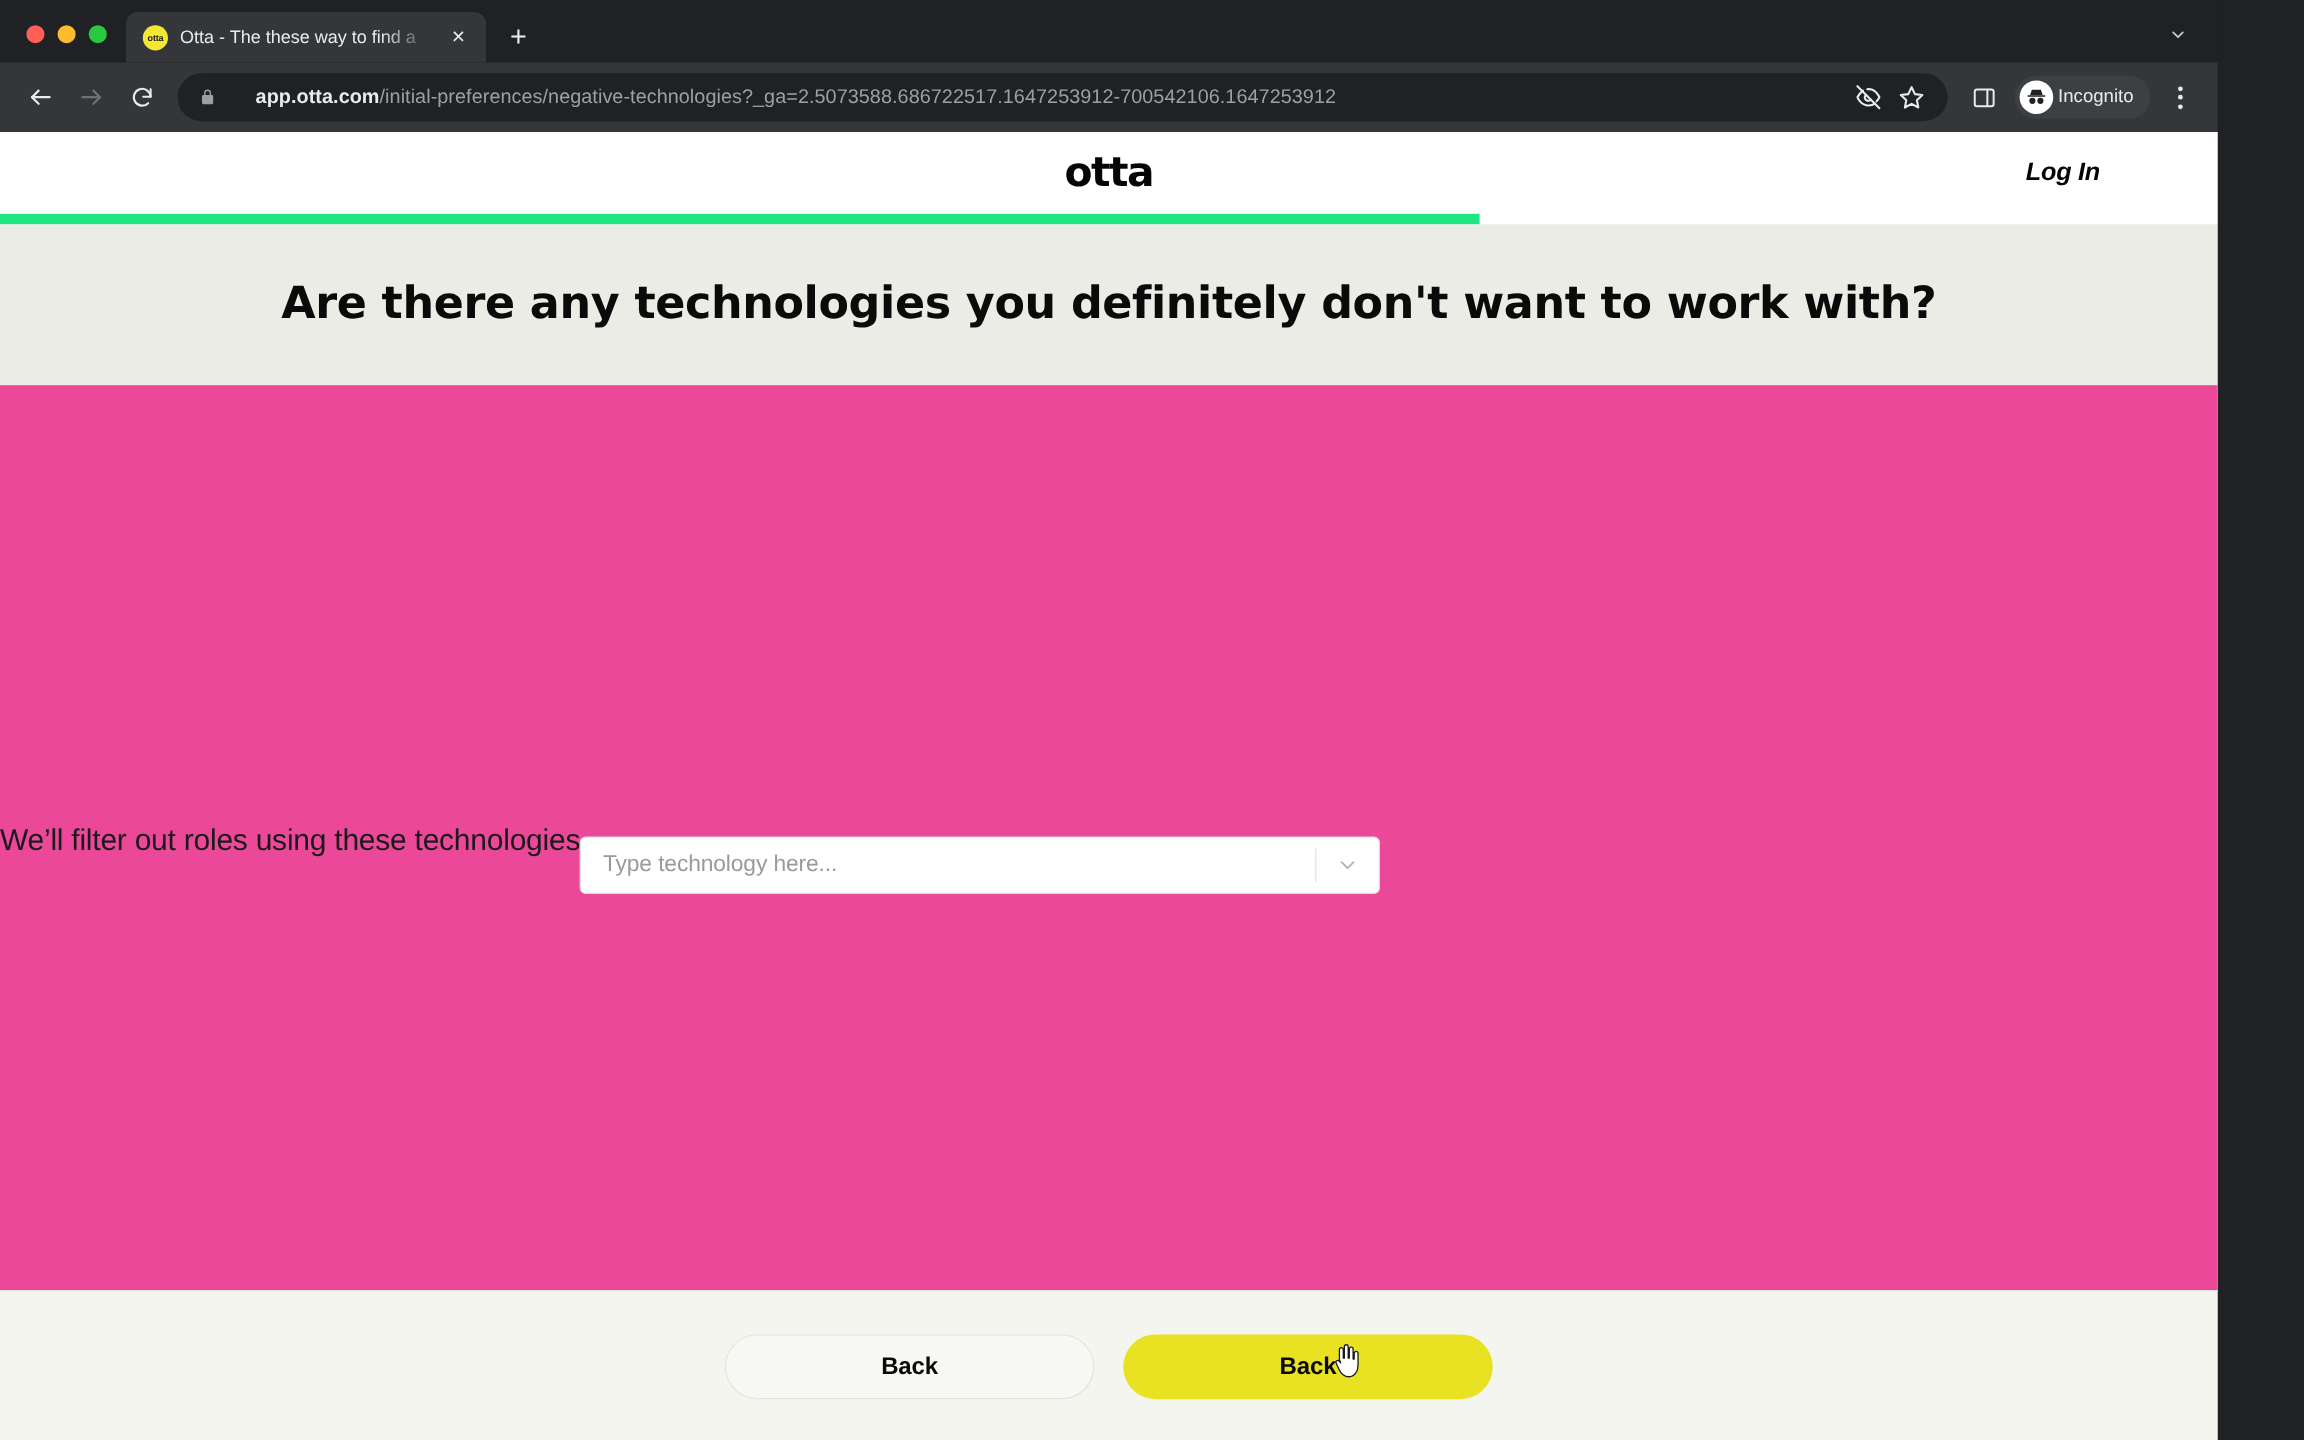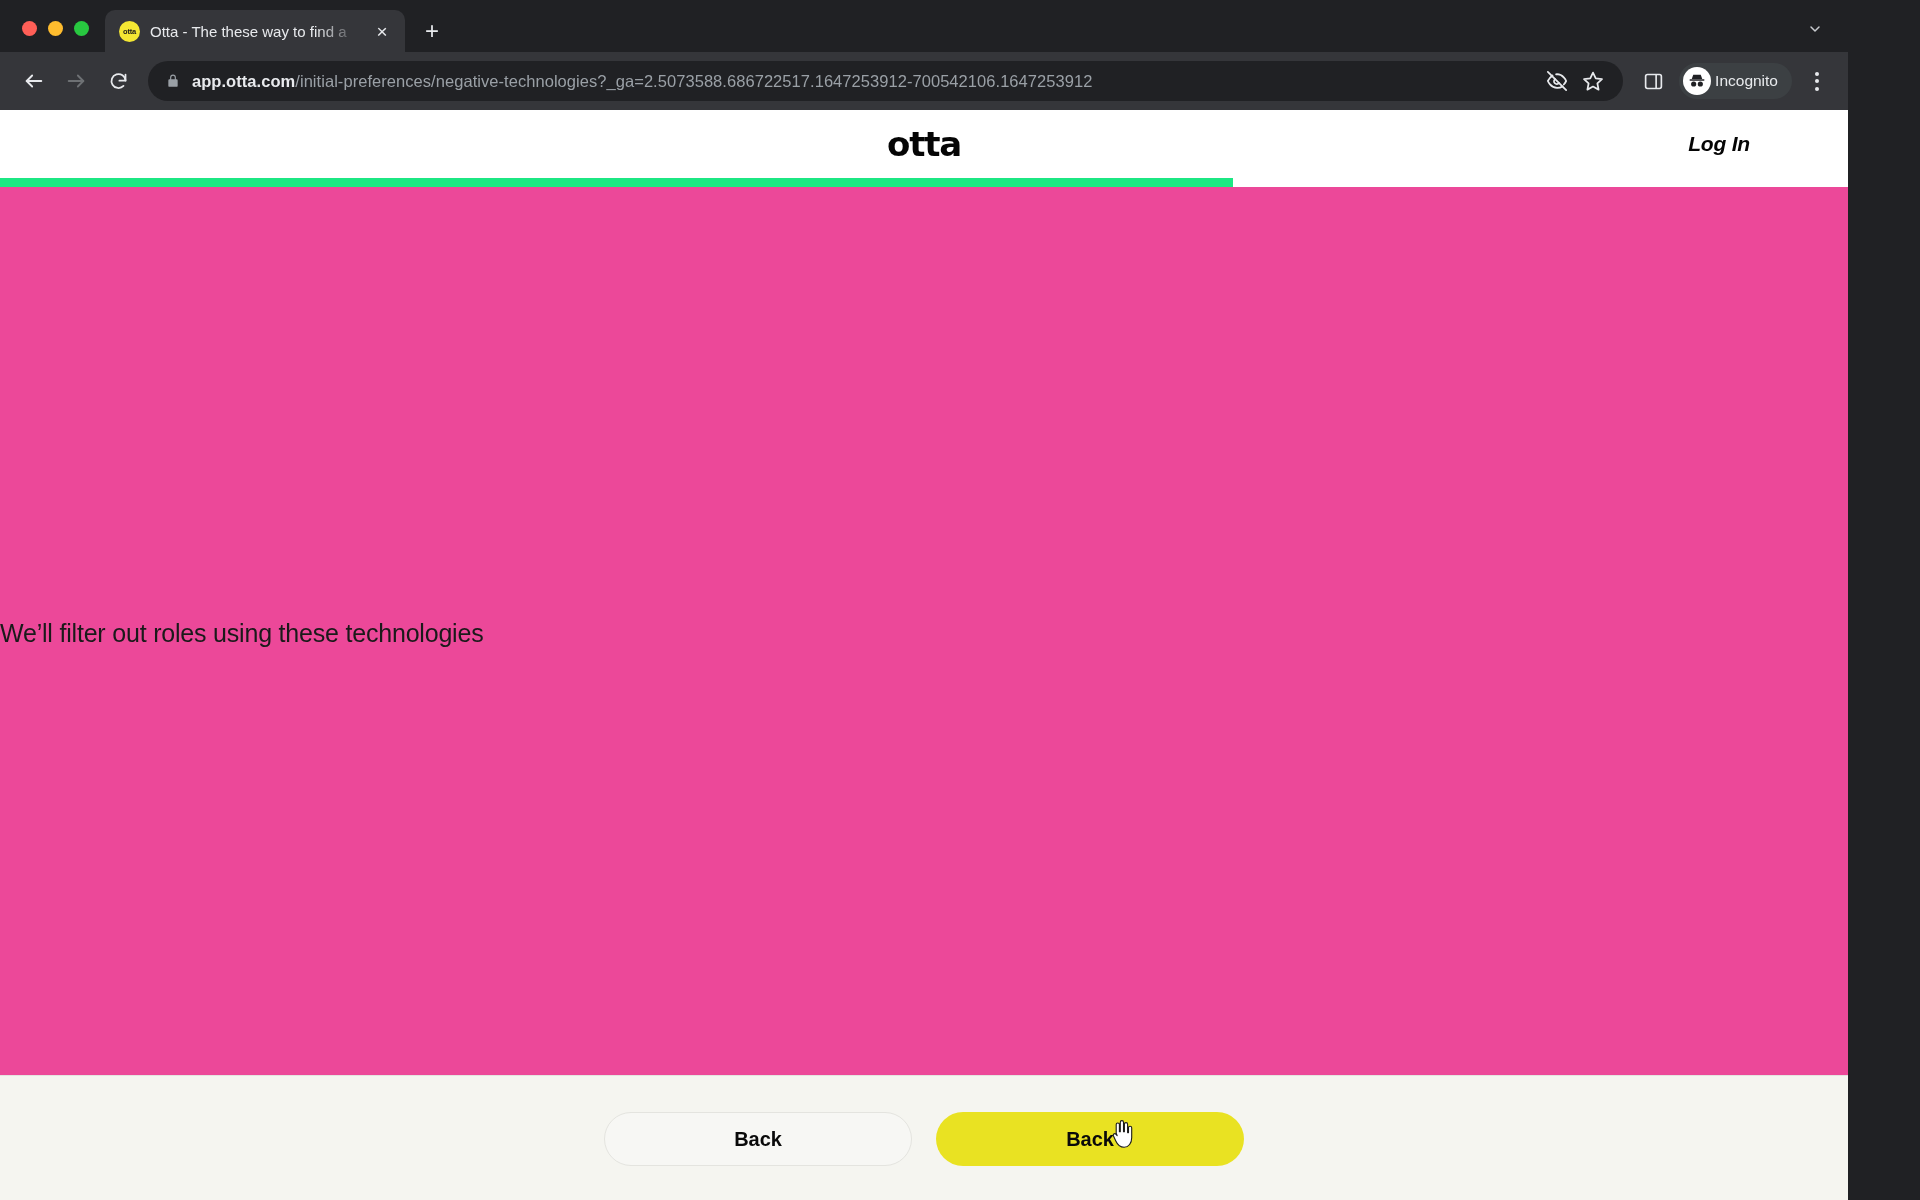--- a/index.html
+++ b/index.html
@@ -72,21 +72,21 @@
   .urlbar {
     flex:1; height:40px; background:#202124; border-radius:20px;
     display:flex; align-items:center; padding:0 14px 0 18px; margin:0 10px 0 8px;
     min-width:0;
   }
   .lock { margin-right:12px; flex:0 0 auto; display:flex; align-items:center; }
   .url {
     font-size:16.5px; color:#9AA0A6; white-space:nowrap; overflow:hidden;
     letter-spacing:0.05px;
   }
-  .url b { color:#E8EAED; font-weight:700; }
+  .url b { color:#E8EAED; font-weight:700;margin-left:21px; }
   .url-actions { margin-left:auto; display:flex; align-items:center; gap:4px; padding-left:10px; }
   .urlicon { width:32px; height:32px; display:flex; align-items:center; justify-content:center; color:#E8EAED; }
 
   .tbicon { width:36px; height:36px; display:flex; align-items:center; justify-content:center; color:#E8EAED; flex:0 0 36px; }
   .incognito {
     height:36px; background:#3C4043; border-radius:18px;
     display:flex; align-items:center; gap:4px; padding:0 14px 0 4px; margin-left:6px;
   }
   .incog-av {
     width:28px; height:28px; border-radius:50%; background:#fff;
@@ -255,24 +255,36 @@
 
     <div class="site-header">
       <div class="logo">otta</div>
       <div class="login">Log In</div>
     </div>
 
     <div class="progress-track">
       <div class="progress-fill" id="progress-fill" style="width: 66.7%; background: rgb(28, 231, 131);"></div>
     </div>
 
+    <div class="hero">
+      <h1>Are there any technologies you definitely don't want to work with?</h1>
+    </div>
 
     <div class="content">
       <div class="subtitle">We’ll filter out roles using these technologies</div>
 
+      <div class="select">
+        <span class="select-placeholder">Type technology here...</span>
+        <span class="select-sep"></span>
+        <span class="select-arrow">
+          <svg width="20" height="20" viewBox="0 0 24 24" fill="none" stroke="currentColor" stroke-width="1.8" stroke-linecap="round" stroke-linejoin="round">
+              <polyline points="6 9 12 15 18 9"></polyline>
+            </svg>
+        </span>
+      </div>
     </div>
 
     <div class="footer">
       <button class="btn btn-back">Back</button>
       <button class="btn btn-next">
         <span>Back</span>
         <svg class="cursor" viewBox="0 0 24 30">
           <path d="M7.2 13.2V4.6a1.6 1.6 0 0 1 3.2 0v7.2h.9V2.2a1.6 1.6 0 0 1 3.2 0v9.6h.9V4.2a1.6 1.6 0 0 1 3.2 0v8.4h.9V7.8a1.6 1.6 0 0 1 3.2 0v9.9c0 5.4-3 9.6-7.6 9.6-4.3 0-6.4-2.1-8.3-6.3l-2.3-5a1.5 1.5 0 0 1 2.3-1.9l1.4 1.6z" fill="#fff" stroke="#1a1a1a" stroke-width="1.1" stroke-linejoin="round"></path>
         </svg>
       </button>

